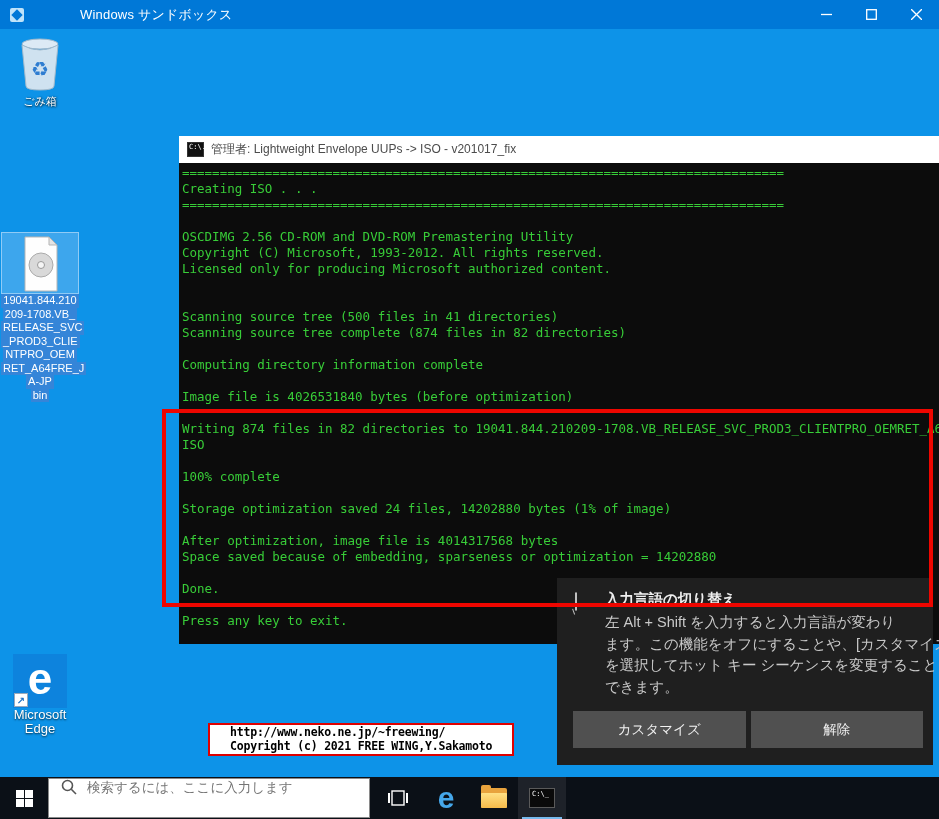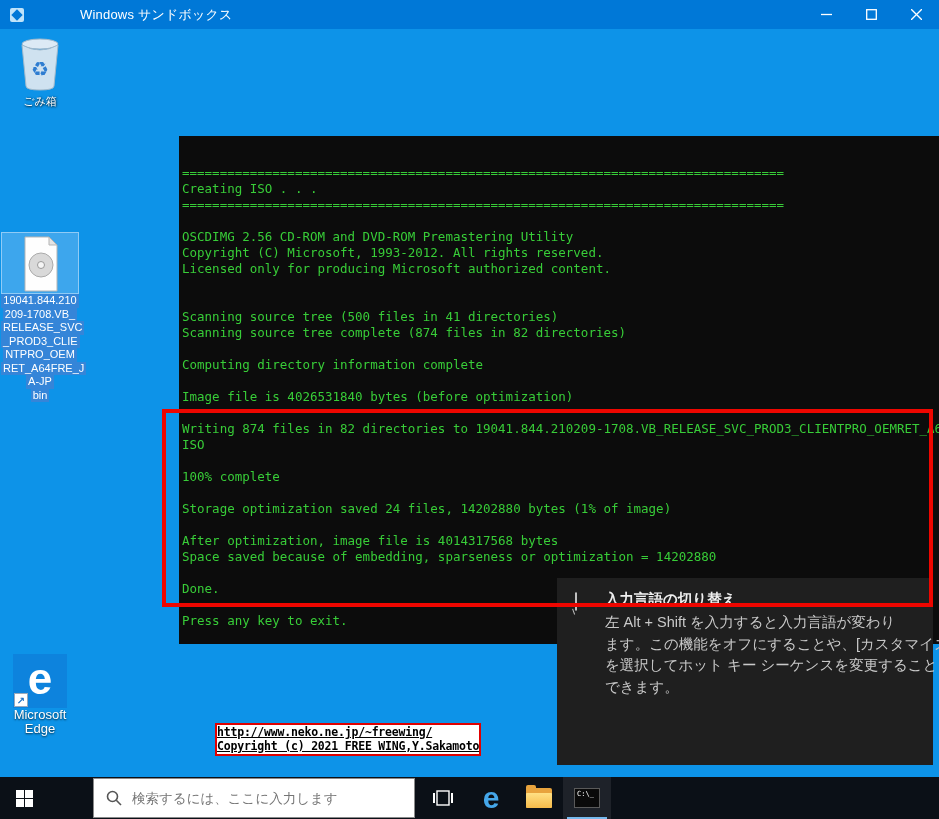--- a/index.html
+++ b/index.html
@@ -47,29 +47,29 @@
   .popup{position:absolute;left:557px;top:578px;width:376px;height:187px;background:#1f1f1f;z-index:50;color:#d6d6d6;}
   .popup-head{position:absolute;left:18px;top:15px;width:20px;height:16px;}
   .kbd-ico{width:15px;height:12px;border:1.5px solid #c0c0c0;border-radius:2px;position:relative;}
   .kbd-ico::after{content:"";position:absolute;right:-2px;bottom:-4px;width:4px;height:6px;border-left:1.5px solid #c0c0c0;transform:rotate(-20deg);}
   .popup-title{position:absolute;left:48px;top:12px;font-size:14.5px;font-weight:bold;color:#efefef;}
   .popup-body{position:absolute;left:48px;top:34px;width:318px;font-size:14.5px;line-height:21.5px;color:#c9c9c9;white-space:pre;}
   .popup-buttons{position:absolute;left:16px;right:10px;bottom:17px;display:flex;gap:5px;}
   .popup-btn{flex:1;height:37px;background:#505050;border:none;color:#f2f2f2;font-size:13.5px;display:flex;align-items:center;justify-content:center;}
 
   
-  .credit{position:absolute;left:215px;top:723px;background:#fff;border:2px solid #e00000;padding:1px 0;z-index:40;text-decoration:underline;}
+  .credit{position:absolute;left:208px;top:723px;background:#fff;border:2px solid #e00000;padding:1px 20px;z-index:40;}
   .credit pre{margin:0;font-family:"DejaVu Sans Mono","Liberation Mono",monospace;font-weight:bold;font-size:11.5px;line-height:13.5px;color:#000;letter-spacing:-.2px;}
 
   
   .taskbar{position:absolute;left:0;top:777px;width:939px;height:42px;background:#0b1017;display:flex;align-items:center;z-index:70;}
   .startbtn{width:48px;height:42px;display:flex;align-items:center;justify-content:center;}
   .winlogo{width:17px;height:17px;display:grid;grid-template-columns:8px 8px;grid-template-rows:8px 8px;gap:1px;}
   .winlogo i{background:#fff;}
-  .searchbox{width:322px;height:40px;background:#fff;border:1px solid #8a8a8a;display:flex;align-items:center;margin-left:45px;}
+  .searchbox{width:322px;height:40px;background:#fff;border:1px solid #8a8a8a;display:flex;align-items:flex-start;}
   .searchbox svg{margin:0 8px 0 12px;}
   .searchbox input{border:none;outline:none;flex:1;font-size:13.5px;color:#333;background:transparent;}
   .tb-btn{width:48px;height:42px;display:flex;align-items:center;justify-content:center;position:relative;}
   .tb-btn.first{margin-left:4px;}
   .tb-btn.active{background:rgba(255,255,255,.08);}
   .tb-btn.active::after{content:"";position:absolute;left:4px;right:4px;bottom:0;height:2.5px;background:#76b9ed;}
   .tb-edge-e{color:#45a7ea;font-size:30px;font-weight:bold;line-height:1;}
   .tb-folder{position:relative;width:26px;height:20px;}
   .tb-folder .bk{position:absolute;left:0;top:0;width:26px;height:20px;background:#e8a33d;border-radius:2px;}
   .tb-folder .tb2{position:absolute;left:0;top:-3px;width:10px;height:6px;background:#e8a33d;border-radius:2px 2px 0 0;}
@@ -155,20 +155,24 @@
         <span class="shortcut">↗</span>
       </span>
     </div>
     <div class="plain-label">
         <span>Microsoft</span>
         <span>Edge</span>
       </div>
   </div>
 
   <div class="console">
+    <div class="console-titlebar">
+      <span class="cmd-ico"></span>
+      <span class="console-title">管理者:  Lightweight Envelope UUPs -&gt; ISO - v201017_fix</span>
+    </div>
     <pre>================================================================================
 Creating ISO . . .
 ================================================================================
 
 OSCDIMG 2.56 CD-ROM and DVD-ROM Premastering Utility
 Copyright (C) Microsoft, 1993-2012. All rights reserved.
 Licensed only for producing Microsoft authorized content.
 
 
 Scanning source tree (500 files in 41 directories)
@@ -195,20 +199,24 @@
 
   <div class="redbox"></div>
 
   <div class="popup">
     <div class="popup-head"><span class="kbd-ico"></span></div>
     <div class="popup-title">入力言語の切り替え</div>
     <div class="popup-body">左 Alt + Shift を入力すると入力言語が変わり
 ます。この機能をオフにすることや、[カスタマイズ]
 を選択してホット キー シーケンスを変更することも
 できます。</div>
+    <div class="popup-buttons">
+      <button class="popup-btn">カスタマイズ</button>
+      <button class="popup-btn">解除</button>
+    </div>
   </div>
 
   <div class="credit">
     <pre>http://www.neko.ne.jp/~freewing/
 Copyright (c) 2021 FREE WING,Y.Sakamoto</pre>
   </div>
 
   <div class="taskbar">
     <div class="startbtn">
       <span class="winlogo">

